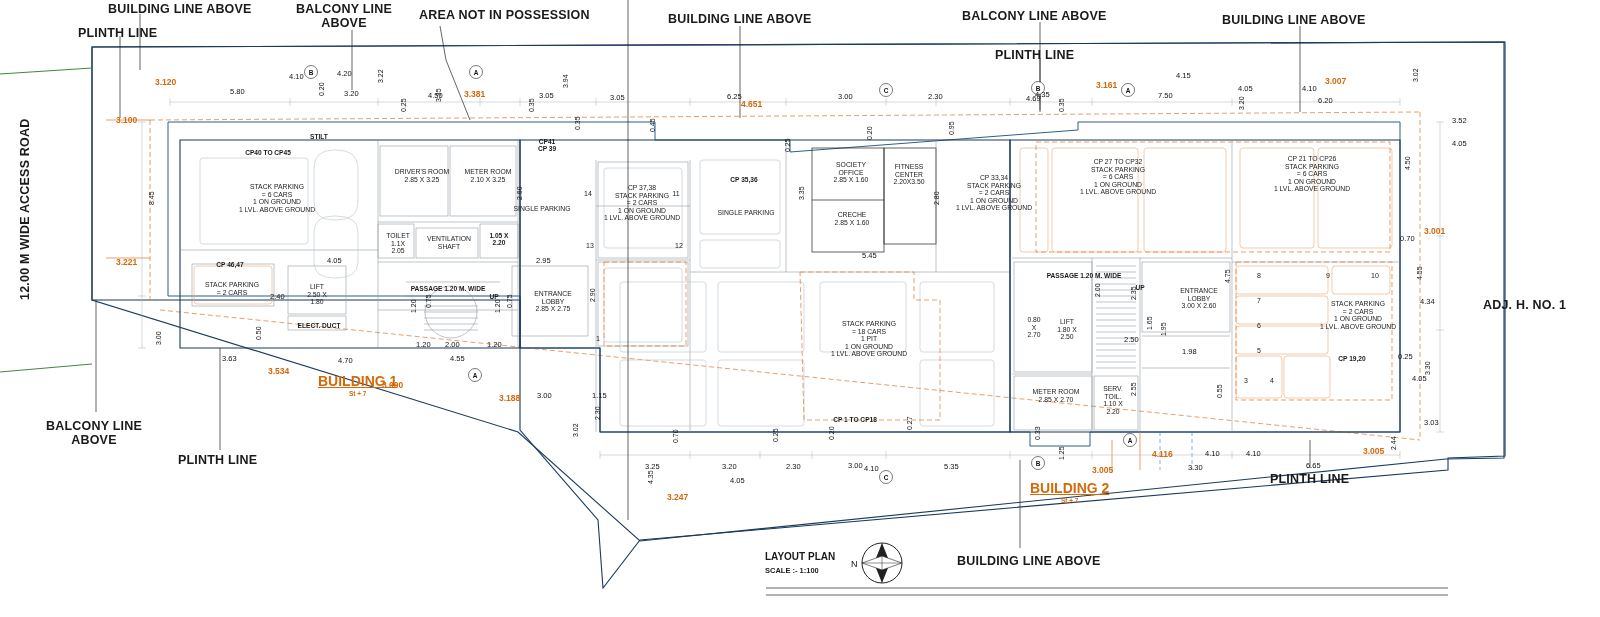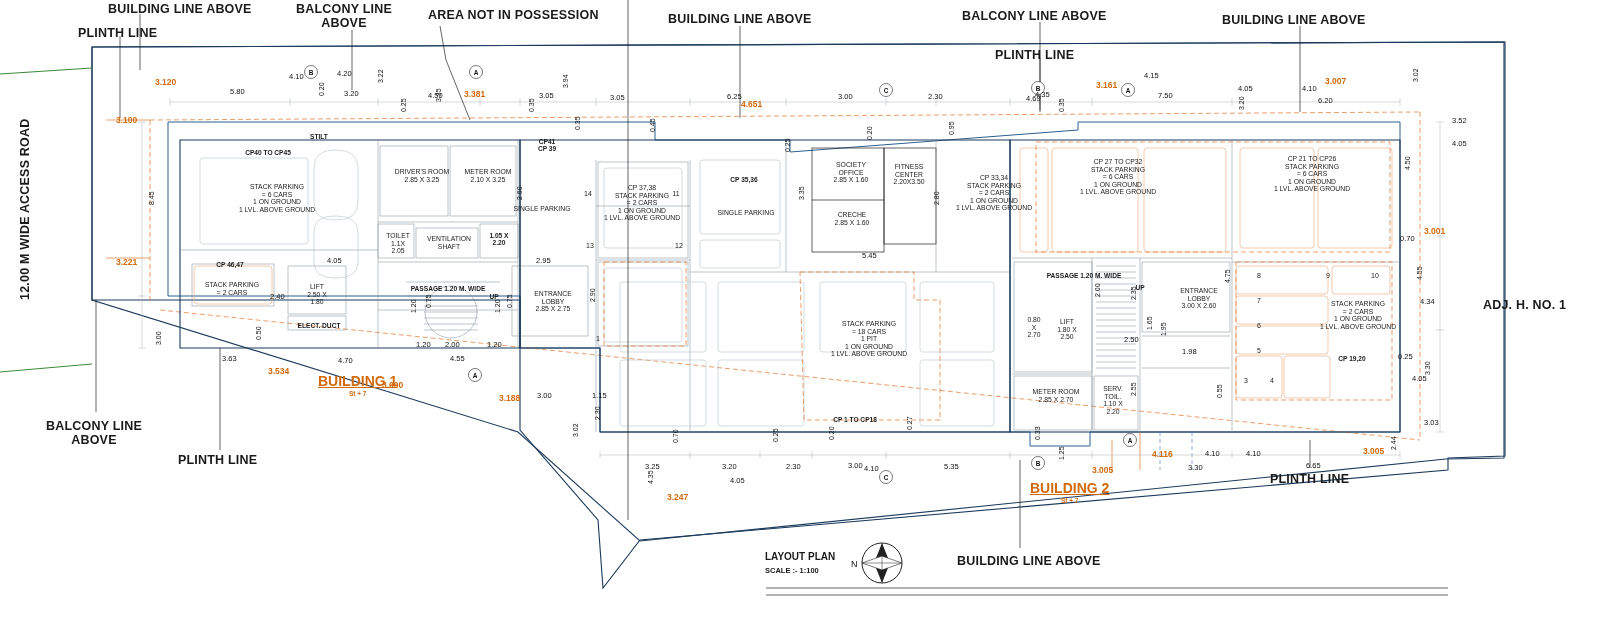--- a/index.html
+++ b/index.html
@@ -190,21 +190,21 @@
     <path d="M882,543 L882,583 M862,563 L902,563" stroke="#222" stroke-width=".5"></path>
     <text x="851" y="567" font-size="9" font-family="Liberation Sans" fill="#111">N</text>
   </g>
   <path class="blk" d="M766,588 L1448,588"></path>
 </svg>
 
 <div id="outer-layer">
     <div class="lbl big" style="left: 108px; top: 2px;;text-align:center">BUILDING LINE ABOVE</div>
     <div class="lbl big" style="left: 296px; top: 2px;;text-align:center">BALCONY LINE
 ABOVE</div>
-    <div class="lbl big" style="left: 428px; top: 8px;;text-align:left">AREA NOT IN POSSESSION</div>
+    <div class="lbl big" style="left: 419px; top: 8px;;text-align:left">AREA NOT IN POSSESSION</div>
     <div class="lbl big" style="left: 668px; top: 12px;;text-align:center">BUILDING LINE ABOVE</div>
     <div class="lbl big" style="left: 962px; top: 9px;;text-align:center">BALCONY LINE ABOVE</div>
     <div class="lbl big" style="left: 1222px; top: 13px;;text-align:center">BUILDING LINE ABOVE</div>
     <div class="lbl big" style="left: 78px; top: 26px;;text-align:center">PLINTH LINE</div>
     <div class="lbl big" style="left: 995px; top: 48px;;text-align:center">PLINTH LINE</div>
     <div class="lbl big" style="left: 46px; top: 419px;;text-align:center">BALCONY LINE
 ABOVE</div>
     <div class="lbl big" style="left: 178px; top: 453px;;text-align:center">PLINTH LINE</div>
     <div class="lbl big" style="left: 1270px; top: 472px;;text-align:center">PLINTH LINE</div>
     <div class="lbl big" style="left: 957px; top: 554px;;text-align:center">BUILDING LINE ABOVE</div>
@@ -352,21 +352,21 @@
     <div class="lbl dim" style="left: 786px; top: 463px;;font-size:7.5px;">2.30</div>
     <div class="lbl dim" style="left: 848px; top: 462px;;font-size:7.5px;">3.00</div>
     <div class="lbl dim" style="left: 944px; top: 463px;;font-size:7.5px;">5.35</div>
     <div class="lbl dim" style="left: 730px; top: 477px;;font-size:7.5px;">4.05</div>
     <div class="lbl dim" style="left: 1188px; top: 464px;;font-size:7.5px;">3.30</div>
     <div class="lbl dim" style="left: 1306px; top: 462px;;font-size:7.5px;">6.65</div>
     <div class="lbl dim" style="left: 1182px; top: 348px;;font-size:7.5px;">1.98</div>
     <div class="lbl dim" style="left: 1124px; top: 336px;;font-size:7.5px;">2.50</div>
     <div class="lbl dim" style="left: 1035px; top: 91px;;font-size:7.5px;">4.35</div>
     <div class="lbl dim" style="left: 1026px; top: 95px;;font-size:7.5px;">4.69</div>
-    <div class="lbl dim" style="left: 1144px; top: 72px;;font-size:7.5px;">4.15</div>
+    <div class="lbl dim" style="left: 1176px; top: 72px;;font-size:7.5px;">4.15</div>
     <div class="lbl dim" style="left: 1238px; top: 85px;;font-size:7.5px;">4.05</div>
     <div class="lbl dim" style="left: 1302px; top: 85px;;font-size:7.5px;">4.10</div>
     <div class="lbl dim" style="left: 289px; top: 73px;;font-size:7.5px;">4.10</div>
     <div class="lbl dim" style="left: 337px; top: 70px;;font-size:7.5px;">4.20</div>
     <div class="lbl dim" style="left: 1205px; top: 450px;;font-size:7.5px;">4.10</div>
     <div class="lbl dim" style="left: 1246px; top: 450px;;font-size:7.5px;">4.10</div>
     <div class="lbl dim" style="left: 864px; top: 465px;;font-size:7.5px;">4.10</div>
     <div class="lbl odim" style="left: 155px; top: 78px;;font-size:8.5px;">3.120</div>
     <div class="lbl odim" style="left: 116px; top: 116px;;font-size:8.5px;">3.100</div>
     <div class="lbl odim" style="left: 116px; top: 258px;;font-size:8.5px;">3.221</div>

